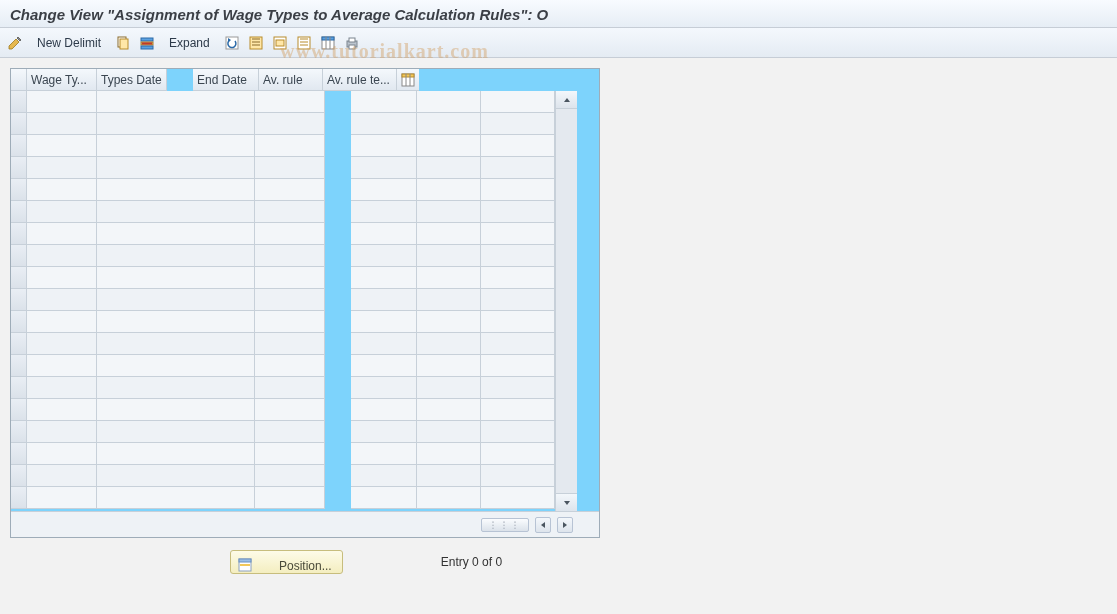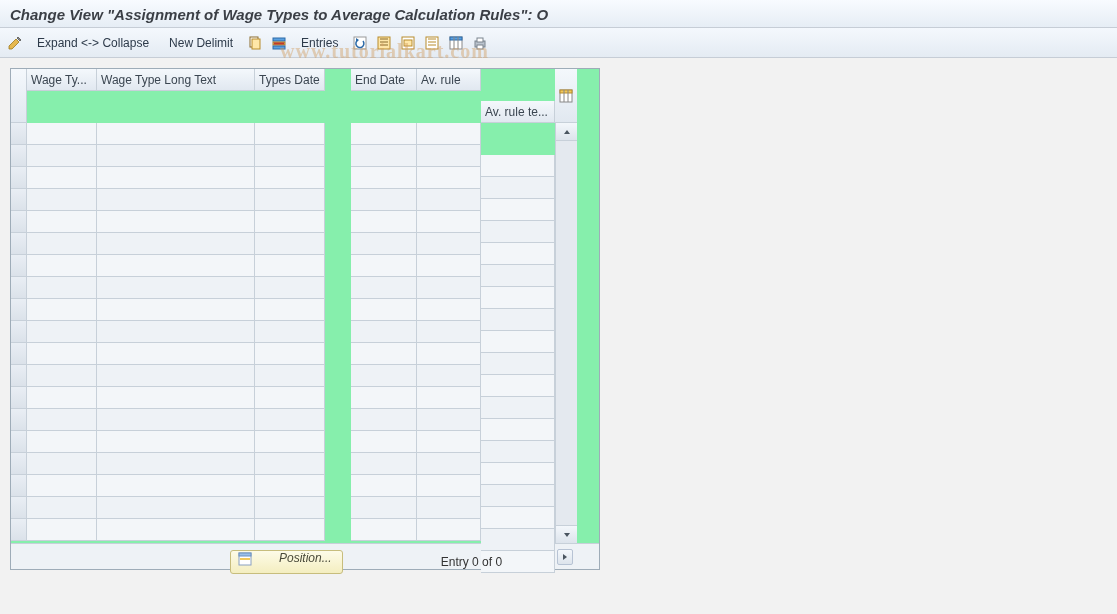--- a/index.html
+++ b/index.html
@@ -46,21 +46,21 @@
     .tb-icon {
       width:18px; padding:0;
     }
     svg { display:block; }
     .content-area{
       padding:10px 10px 0 10px;
     }
     .grid-wrap {
       width:590px;
       border:1px solid #9eacb8;
-      background:#86efac;
+      background:#7dd3fc;
       position:relative;
     }
     .grid-header, .grid-body {
       display:flex;
     }
     .rowsel-col { width:16px; flex:0 0 16px; }
     .col { border-right:1px solid #c7d0d9; border-bottom:1px solid #c7d0d9; overflow:hidden; white-space:nowrap; text-overflow:ellipsis;}
     .grid-header .col {
       background: linear-gradient(#f4f8fc,#e1e8f0);
       color:#3b4651;
@@ -68,21 +68,21 @@
       font-size:12px;
       height:22px;
       display:flex; align-items:center;
     }
     .grid-header .rowsel-col { background:linear-gradient(#f4f8fc,#e1e8f0); border-right:1px solid #c7d0d9; border-bottom:1px solid #c7d0d9;}
     .c-wgty{width:70px;}
     .c-long{width:158px;}
     .c-sdate{width:70px;}
     .c-edate{width:66px;margin-left:26px;}
     .c-rule{width:64px;}
-    .c-ruletx{width:74px;margin-top:32px;}
+    .c-ruletx{width:74px;}
     .config-col{width:22px; flex:0 0 22px; background:linear-gradient(#f4f8fc,#e1e8f0); border-bottom:1px solid #c7d0d9; display:flex;align-items:center;justify-content:center;}
     .grid-body-wrap{
       position:relative;
       height:420px;
       display:flex;
     }
     .rows-area{ flex:0 0 auto; }
     .data-row{ display:flex; height:22px;}
     .data-row .col{ background:#f3f6f9; padding:2px 4px; height:22px;}
     .data-row:nth-child(even) .col{ background:#eef2f6;}
@@ -101,27 +101,27 @@
       display:flex; align-items:center; justify-content:flex-end; padding-right:26px; gap:6px;
     }
     .hscroll-drag{ width:48px; height:14px; background:linear-gradient(#fafcfe,#dbe2ea); border:1px solid #b7c3d4; border-radius:2px; display:flex;align-items:center;justify-content:center; color:#8a93a0; font-size:9px; letter-spacing:2px;}
     .hs-btn{width:16px;height:16px;display:flex;align-items:center;justify-content:center;background:linear-gradient(#f3f7fb,#dde4ec);border:1px solid #b7c3d4;border-radius:2px;cursor:pointer;}
     .bottom-bar{
       position:absolute;
       left:0; right:0; top:550px;
       display:flex; align-items:center;
     }
     .position-btn{
-      display:inline-flex; align-items:flex-start; gap:26px;
+      display:inline-flex; align-items:flex-end; gap:26px;
       background:linear-gradient(#fdfbe8,#f4eec0);
       border:1px solid #c7bd7d;
       border-radius:3px;
       height:24px; padding:0 10px 0 6px;
       margin-left:230px;
-      cursor:pointer; color:#4a4a3a;font-style:italic;
+      cursor:pointer; color:#4a4a3a;
     }
     .entry-label{ margin-left:98px; color:#333; }
     .watermark{
       position:absolute;
       top:40px; left:280px;
       font-size:20px; font-weight:bold;
       color: rgba(210,160,100,0.45);
       letter-spacing:1px;
       pointer-events:none;
       font-family: Georgia, 'Times New Roman', serif;
@@ -134,41 +134,40 @@
 
 <div class="toolbar">
   <div class="tb-btn tb-icon">
     <span>
       <svg width="16" height="16" viewBox="0 0 16 16">
           <path d="M2 11 L9 4 L12 7 L5 14 L2 14 Z" fill="#e6b84f" stroke="#9c7a20" stroke-width="0.8"></path>
           <path d="M10 3 L11 2 L14 5 L13 6 Z" fill="#888" stroke="#555" stroke-width="0.8"></path>
         </svg>
     </span>
   </div>
-  <div class="tb-btn">Expand &lt;-&gt; Collapse</div>
   <div class="tb-btn">New Delimit</div>
   <div class="tb-btn tb-icon">
     <span>
       <svg width="16" height="16" viewBox="0 0 16 16">
           <rect x="3" y="2" width="8" height="10" fill="#fff" stroke="#8a6a2a"></rect>
           <rect x="5" y="4" width="8" height="10" fill="#ffe7a8" stroke="#b88c2c"></rect>
         </svg>
     </span>
   </div>
   <div class="tb-btn tb-icon">
     <span>
       <svg width="16" height="16" viewBox="0 0 16 16">
           <rect x="2" y="3" width="12" height="3" fill="#5aa0e0" stroke="#2c6aa8"></rect>
           <rect x="2" y="7" width="12" height="3" fill="#e0b05a" stroke="#a87a2c"></rect>
           <rect x="2" y="11" width="12" height="3" fill="#5aa0e0" stroke="#2c6aa8"></rect>
           <line x1="3" y1="8.5" x2="13" y2="8.5" stroke="#c0392b" stroke-width="2"></line>
         </svg>
     </span>
   </div>
-  <div class="tb-btn">Entries</div>
+  <div class="tb-btn">Expand</div>
   <div class="tb-btn tb-icon">
     <span>
       <svg width="16" height="16" viewBox="0 0 16 16">
           <rect x="2" y="2" width="12" height="12" fill="#fff" stroke="#999"></rect>
           <path d="M11 6 A4 4 0 1 1 6 5" fill="none" stroke="#2c6aa8" stroke-width="1.5"></path>
           <path d="M4 3 L7 5 L4 7 Z" fill="#2c6aa8"></path>
         </svg>
     </span>
   </div>
   <div class="tb-btn tb-icon">
@@ -216,21 +215,20 @@
   </div>
 </div>
 
 <div class="watermark">www.tutorialkart.com</div>
 
 <div class="content-area">
   <div class="grid-wrap">
     <div class="grid-header">
       <div class="rowsel-col"></div>
       <div class="col c-wgty">Wage Ty...</div>
-      <div class="col c-long">Wage Type Long Text</div>
       <div class="col c-sdate">Types Date</div>
       <div class="col c-edate">End Date</div>
       <div class="col c-rule">Av. rule</div>
       <div class="col c-ruletx">Av. rule te...</div>
       <div class="config-col">
         <span>
           <svg width="14" height="14" viewBox="0 0 14 14">
               <rect x="1" y="1" width="12" height="12" fill="#fff" stroke="#888"></rect>
               <rect x="1" y="1" width="12" height="3" fill="#f2c85b" stroke="#b88c2c"></rect>
               <line x1="5" y1="1" x2="5" y2="13" stroke="#888"></line>

